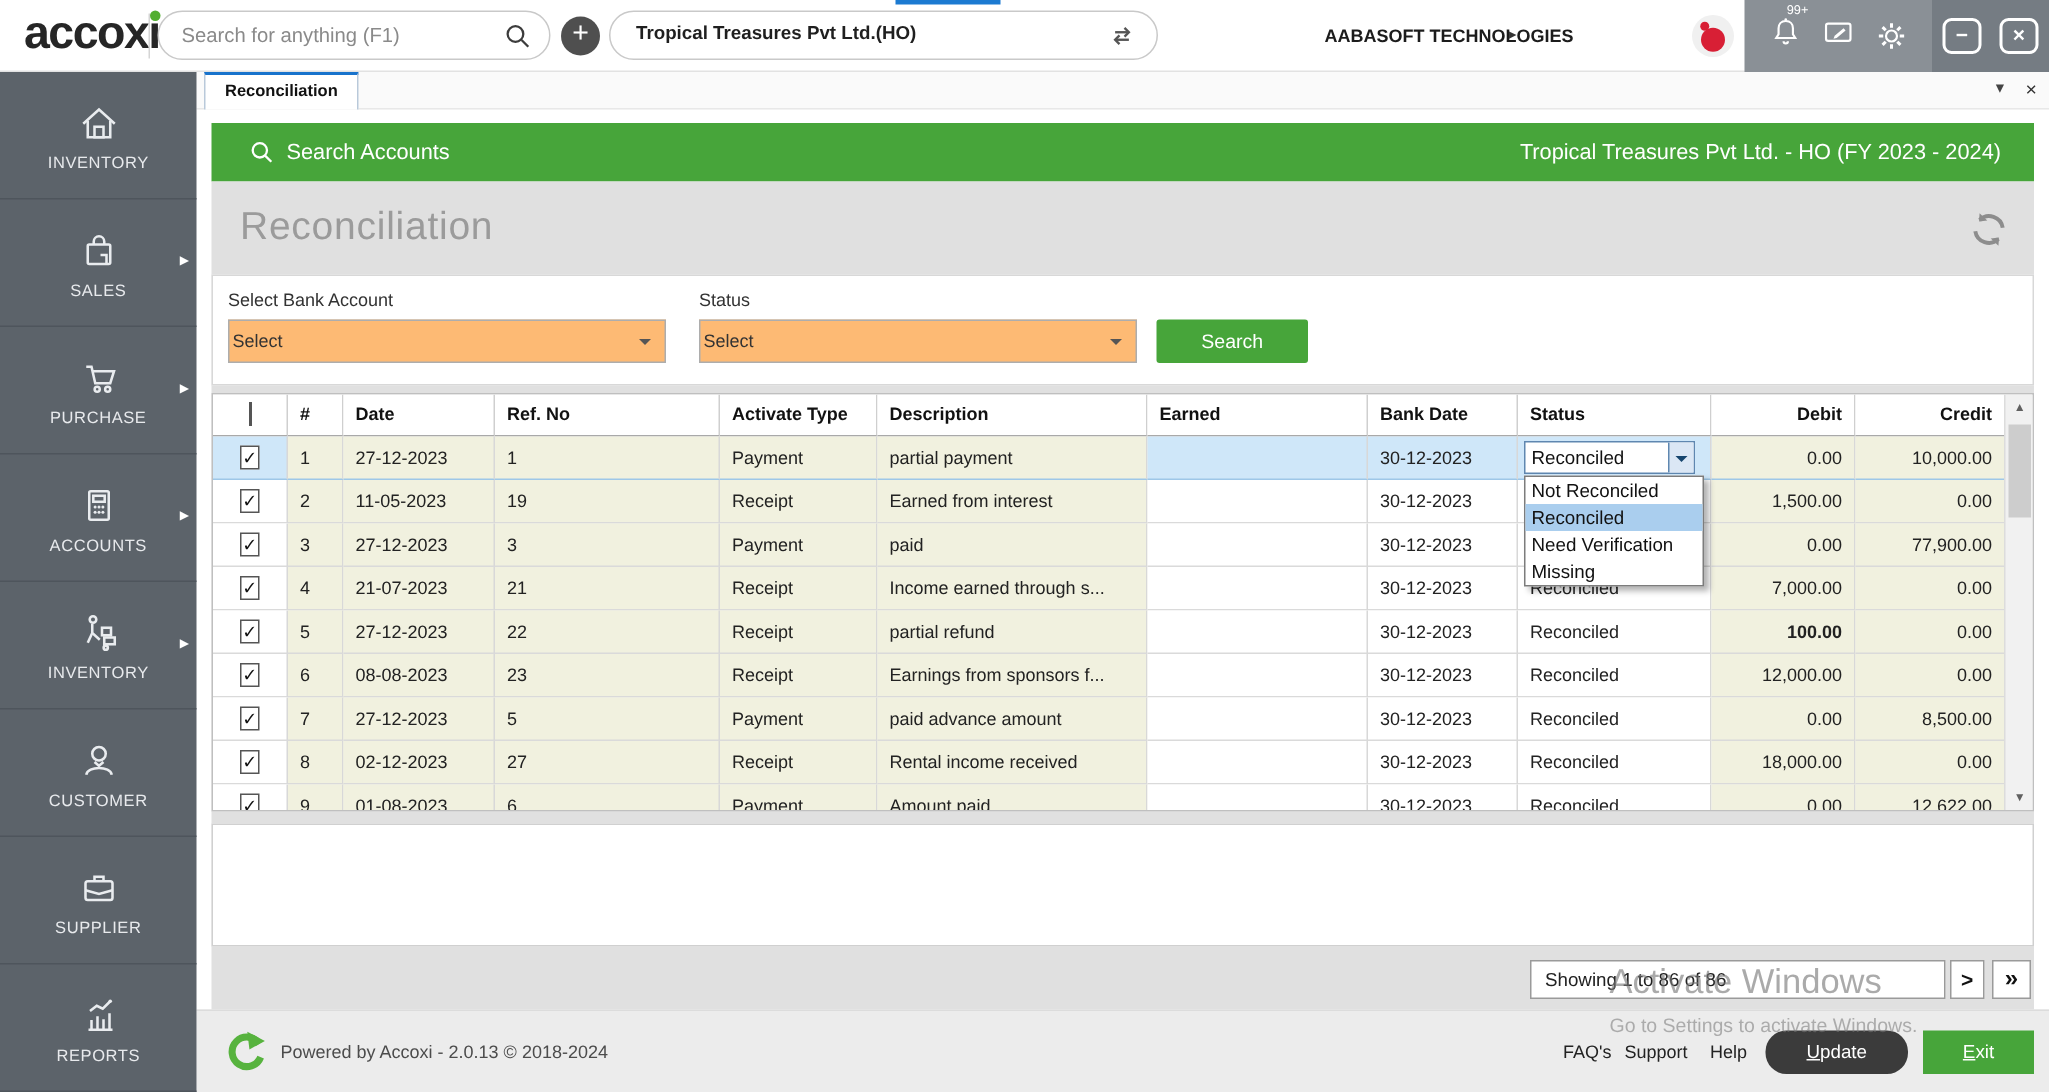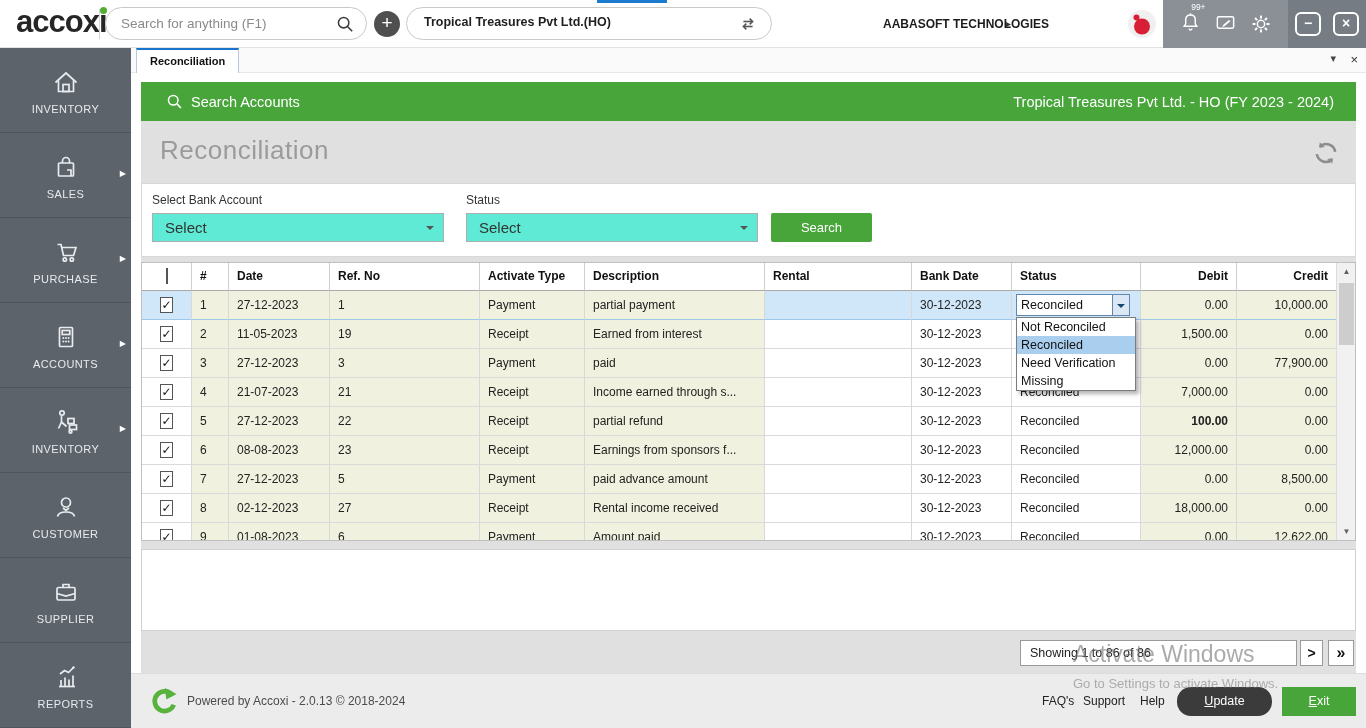--- a/index.html
+++ b/index.html
@@ -48,21 +48,21 @@
   .greenbar { position:absolute; left:10px; top:34px; width:1215px; height:39px; background:#47a53a; display:flex; align-items:center; }
   .gb-left { display:flex; align-items:center; gap:8px; padding-left:25px; color:#fff; font-size:14.5px; }
   .gb-right { margin-left:auto; padding-right:22px; color:#fff; font-size:14.5px; }
 
   .grayzone { position:absolute; left:10px; top:73px; width:1215px; height:552px; background:#e0e0e0; }
   .page-title { position:absolute; left:19px; top:14px; font-size:26px; font-weight:300; letter-spacing:0.5px; color:#9b9b9b; }
   .refresh-btn { position:absolute; right:14px; top:16px; width:32px; height:32px; }
 
   .filter-panel { position:absolute; left:0; top:62px; width:1215px; height:74px; background:#fff; border:1px solid #d8d8d8; }
   .f-label { position:absolute; top:9px; font-size:12px; color:#333; }
-  .f-select { position:absolute; top:29px; width:292px; height:29px; border:1px solid #adadad; background:#5eead4; font-size:15px; color:#333; line-height:27px; padding-left:12px; }
+  .f-select { position:absolute; top:29px; width:292px; height:29px; border:1px solid #adadad; background:#fdba74; font-size:12px; color:#333; line-height:27px; padding-left:2px; }
   .f-caret { position:absolute; right:9px; top:12px; width:0; height:0; border:4px solid transparent; border-top-color:#555; }
   .f-search { position:absolute; left:629px; top:29px; width:101px; height:29px; background:#47a53a; color:#fff; font-size:13px; text-align:center; line-height:29px; border-radius:2px; }
 
   
   .tablebox { position:absolute; left:0; top:141px; width:1215px; height:279px; background:#fff; border:1px solid #bfbfbf; overflow:hidden; }
   .thead { display:flex; height:28px; }
   .th { background:#fff; font-weight:700; font-size:12px; color:#111; line-height:26px; padding:0 8px; border-right:1px solid #cfcfcf; border-bottom:1px solid #a9a9a9; overflow:hidden; white-space:nowrap; }
   .tr { display:flex; height:29px; position:relative; }
   .td { background:#f1f1df; font-size:12px; color:#222; line-height:28px; padding:0 8px; border-right:1px solid #d8d8d8; border-bottom:1px solid #dadada; overflow:hidden; white-space:nowrap; }
   .td.editable { background:#fff; }
@@ -305,21 +305,21 @@
       </div>
 
       <div class="tablebox" id="tablebox">
         <div class="thead" id="thead">
             <div class="th ta-c" style="width: 50px;"><span class="cb"></span></div>
             <div class="th" style="width: 37px;">#</div>
             <div class="th" style="width: 101px;">Date</div>
             <div class="th" style="width: 150px;">Ref. No</div>
             <div class="th" style="width: 105px;">Activate Type</div>
             <div class="th" style="width: 180px;">Description</div>
-            <div class="th" style="width: 147px;">Rental</div>
+            <div class="th" style="width: 147px;">Earned</div>
             <div class="th" style="width: 100px;">Bank Date</div>
             <div class="th" style="width: 129px;">Status</div>
             <div class="th ta-r" style="width: 96px;">Debit</div>
             <div class="th ta-r" style="width: 100px;">Credit</div>
           </div>
         <div id="tbody">
             <div class="tr sel">
               <div class="td editable ta-c" style="width: 50px;"><span class="cb">✓</span></div>
               <div class="td" style="width: 37px;">1</div>
               <div class="td" style="width: 101px;">27-12-2023</div>

